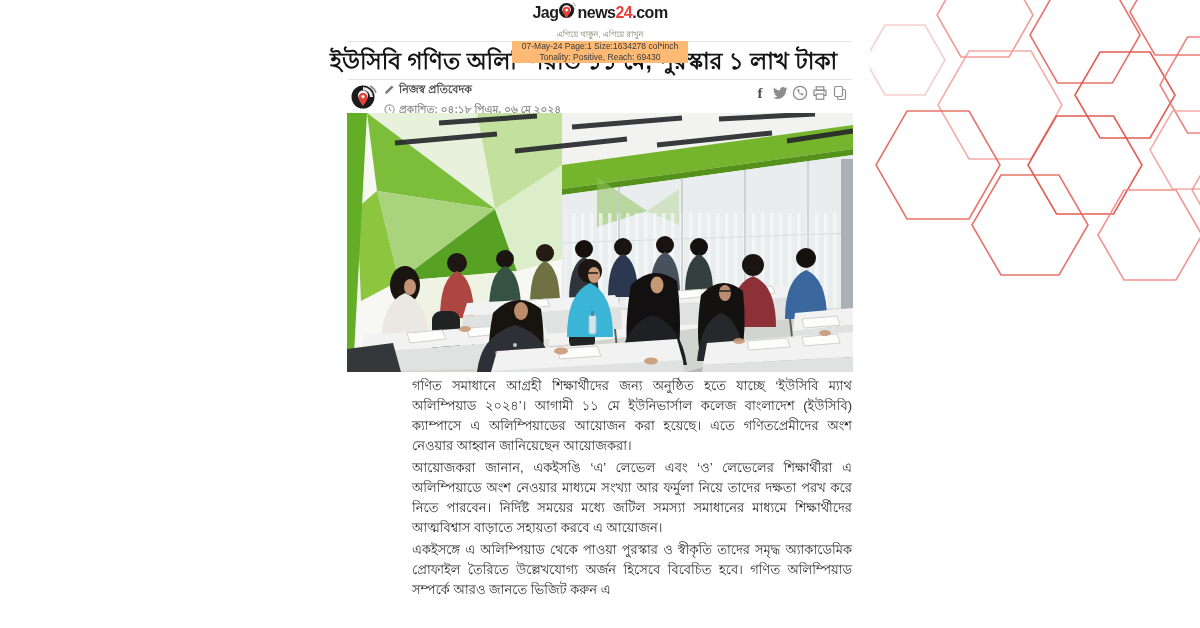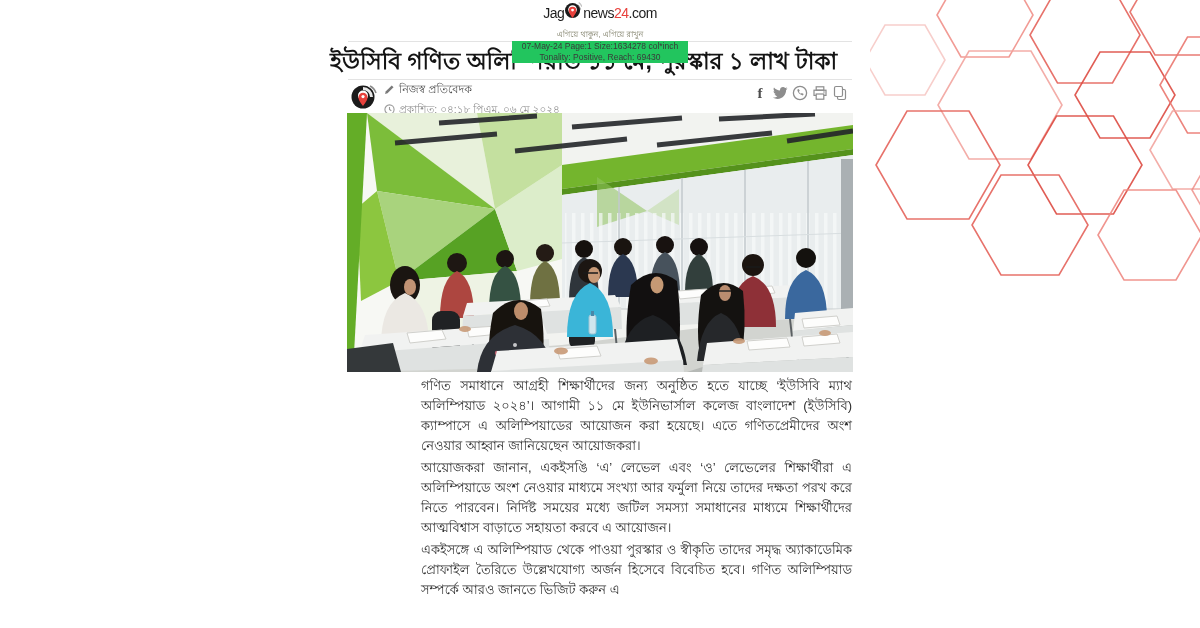--- a/index.html
+++ b/index.html
@@ -2,46 +2,46 @@
 <html><head>
 <meta charset="utf-8">
 <style>
   html,body{margin:0;padding:0;background:#fff;}
   .page{position:relative;width:1200px;height:628px;background:#fff;overflow:hidden;
         font-family:"Liberation Sans","DejaVu Sans",sans-serif;}
   
   .hex-decor{position:absolute;top:0;right:0;width:330px;height:290px;}
   
   .masthead{position:absolute;left:348px;top:2px;width:504px;text-align:center;}
-  .logo{font-size:14px;font-weight:normal;color:#1d1d1d;letter-spacing:-0.5px;line-height:20px;cursor:pointer;}
+  .logo{font-size:16px;font-weight:bold;color:#1d1d1d;letter-spacing:-0.5px;line-height:20px;cursor:pointer;}
   .logo .red{color:#e8413c;}
   .logo .pin{display:inline-block;width:17px;height:18px;vertical-align:-3px;margin:0 1px;}
   .tagline{font-size:8px;color:#7d7d66;line-height:9px;margin-top:7px;}
-  .clip-meta{font-size:8.5px;color:#3a3a3a;line-height:11px;margin-top:2px;background:#22c55e;display:inline-block;padding:0 10px;position:relative;z-index:2;}
+  .clip-meta{font-size:8.5px;color:#3a3a3a;line-height:11px;margin-top:2px;background:#fdba74;display:inline-block;padding:0 10px;position:relative;z-index:2;}
   .rule{position:absolute;left:348px;width:504px;border-top:1px solid #e3e3e3;}
   .rule-top{top:41px;}
   .rule-head{top:79px;}
   
   .headline{position:absolute;left:328px;top:44px;width:504px;margin:2px;
             font-size:23px;font-weight:bold;color:#141414;line-height:30px;white-space:nowrap;text-align:right;}
   
   .avatar{position:absolute;left:351px;top:84px;width:26px;height:26px;}
-  .byline{position:absolute;left:384px;top:83px;}
+  .byline{position:absolute;left:384px;top:83px;font-weight:bold;}
   .reporter{font-size:11px;color:#4a4a4a;line-height:13px;}
   .published{font-size:10.5px;color:#8f8f8f;line-height:13px;margin-top:7px;}
   .byline .bicon{display:inline-block;width:11px;height:11px;vertical-align:-2px;margin-right:4px;}
   .share{position:absolute;left:752px;top:85px;display:flex;gap:4px;}
   .share .sbtn{width:16px;height:16px;display:flex;align-items:center;justify-content:center;cursor:pointer;}
   .share .fb{font-family:"Liberation Serif",serif;font-weight:bold;font-size:15px;color:#4d4d4d;line-height:16px;}
   
   .photo{position:absolute;left:347px;top:113px;width:506px;height:259px;overflow:hidden;}
   
   .body{position:absolute;left:412px;top:376px;width:440px;font-size:13px;line-height:20px;
         color:#2e2e2e;text-align:justify;}
-  .body p{margin:0 0 2px 9px;}
+  .body p{margin:0 0 2px 0;}
 </style>
 </head>
 <body>
 
 <div class="page">
 
   <svg class="hex-decor" viewBox="870 0 330 290" preserveAspectRatio="none">
     <g fill="none" stroke-width="1.6">
       <polygon stroke="#ee8a83" opacity=".85" points="961,-27 1009,-27 1033,15 1009,57 961,57 937,15"></polygon>
       <polygon stroke="#e4635b" opacity=".9" points="1057.5,-13 1112.5,-13 1140,35 1112.5,83 1057.5,83 1030,35"></polygon>

